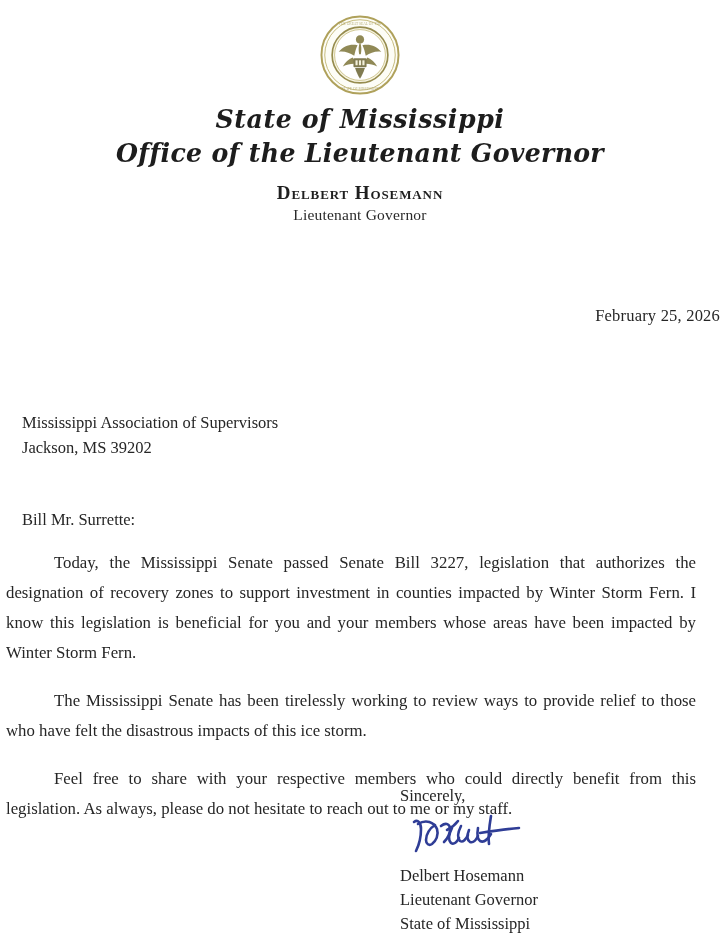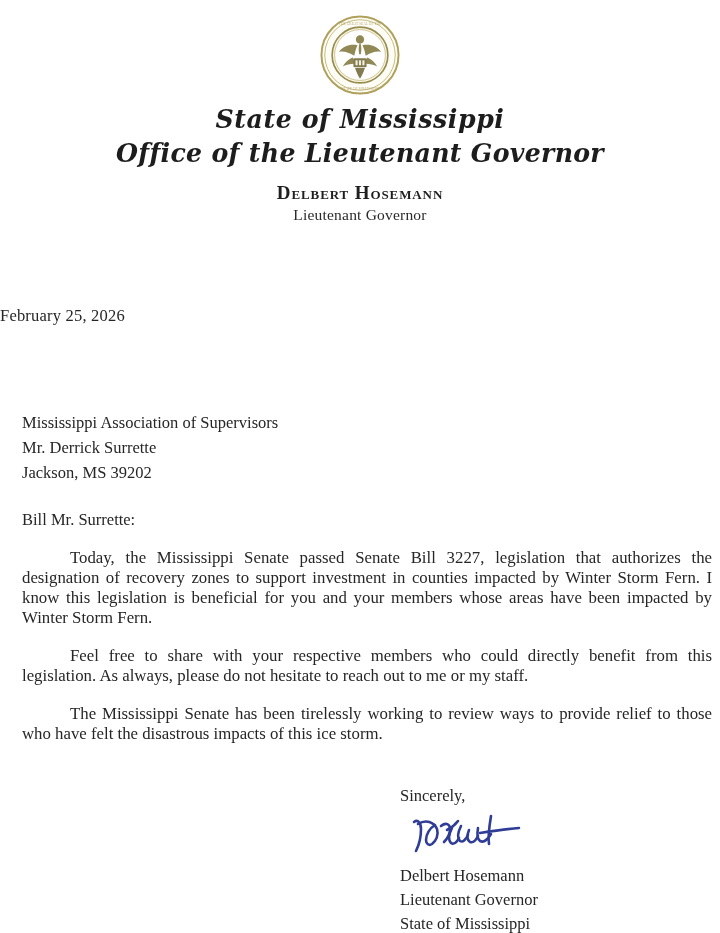--- a/index.html
+++ b/index.html
@@ -74,44 +74,44 @@
     margin-top: 2px;
     color: #2a2a2a;
   }
 
   
   .date-line {
     position: absolute;
     top: 306px;
     left: 0;
     width: 720px;
-    text-align: left;
+    text-align: right;
     font-size: 16.5px;
     letter-spacing: 0.2px;
   }
   .address-block {
     position: absolute;
     top: 410px;
     left: 22px;
     font-size: 16.5px;
     line-height: 25px;
   }
   .salutation {
     position: absolute;
     top: 510px;
     left: 22px;
     font-size: 16.5px;
   }
   .body-copy {
     position: absolute;
     top: 548px;
-    left: 22px;
+    left: 6px;
     width: 690px;
     font-size: 16.8px;
-    line-height: 20px;
+    line-height: 30px;
     text-align: justify;
   }
   .body-copy p {
     margin: 0 0 18px 0;
     text-indent: 48px;
   }
   .body-copy p:last-child { margin-bottom: 0; }
 
   
   .closing {
@@ -174,30 +174,29 @@
     <div class="org-line-1">State of Mississippi</div>
     <div class="org-line-2">Office of the Lieutenant Governor</div>
     <div class="official-name">Delbert Hosemann</div>
     <div class="official-title">Lieutenant Governor</div>
   </div>
 
   <div class="date-line">February 25, 2026</div>
 
   <div class="address-block">
     <div>Mississippi Association of Supervisors</div>
-    <div>Mr. Derrick Surrette</div>
     <div>Jackson, MS 39202</div>
   </div>
 
   <div class="salutation">Bill Mr. Surrette:</div>
 
   <div class="body-copy">
     <p>Today, the Mississippi Senate passed Senate Bill 3227, legislation that authorizes the designation of recovery zones to support investment in counties impacted by Winter Storm Fern. I know this legislation is beneficial for you and your members whose areas have been impacted by Winter Storm Fern.</p>
+    <p>The Mississippi Senate has been tirelessly working to review ways to provide relief to those who have felt the disastrous impacts of this ice storm.</p>
     <p>Feel free to share with your respective members who could directly benefit from this legislation. As always, please do not hesitate to reach out to me or my staff.</p>
-    <p>The Mississippi Senate has been tirelessly working to review ways to provide relief to those who have felt the disastrous impacts of this ice storm.</p>
   </div>
 
   <div class="closing">Sincerely,</div>
 
   <span class="signature-mark">
     <svg viewBox="0 0 130 56" width="130" height="56" aria-hidden="true">
       <g fill="none" stroke="#2f3d96" stroke-width="2.6" stroke-linecap="round" stroke-linejoin="round">
         <path d="M8 16c4-3 7 1 7 7 0 8-2 16-5 22"></path>
         <path d="M12 18c8-5 16-2 19 5 2 6-1 12-5 15-3 2-6 0-6-4 0-6 4-12 9-15"></path>
         <path d="M35 20c5-4 9-2 9 3 0 5-3 10-6 13"></path>

